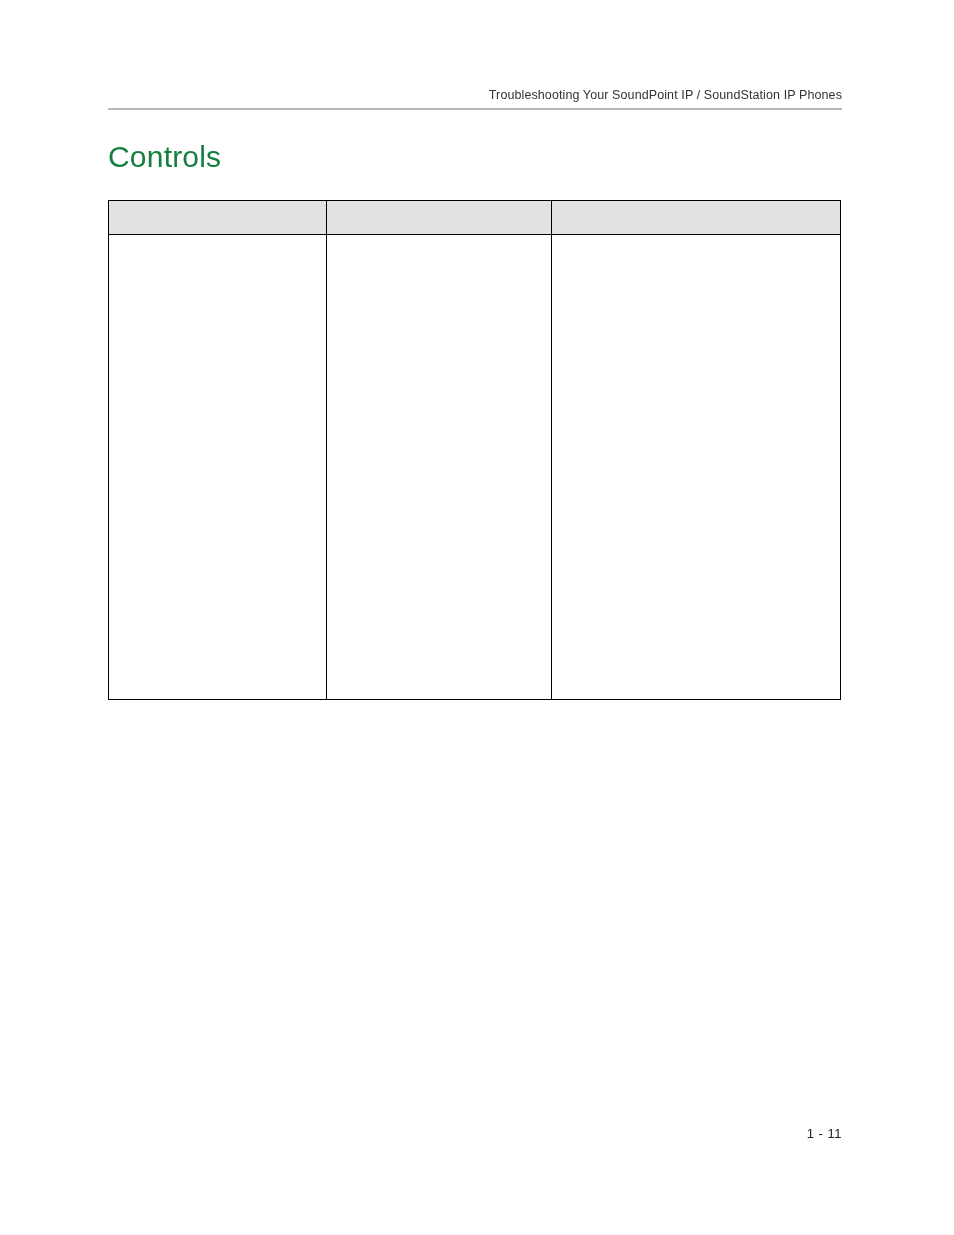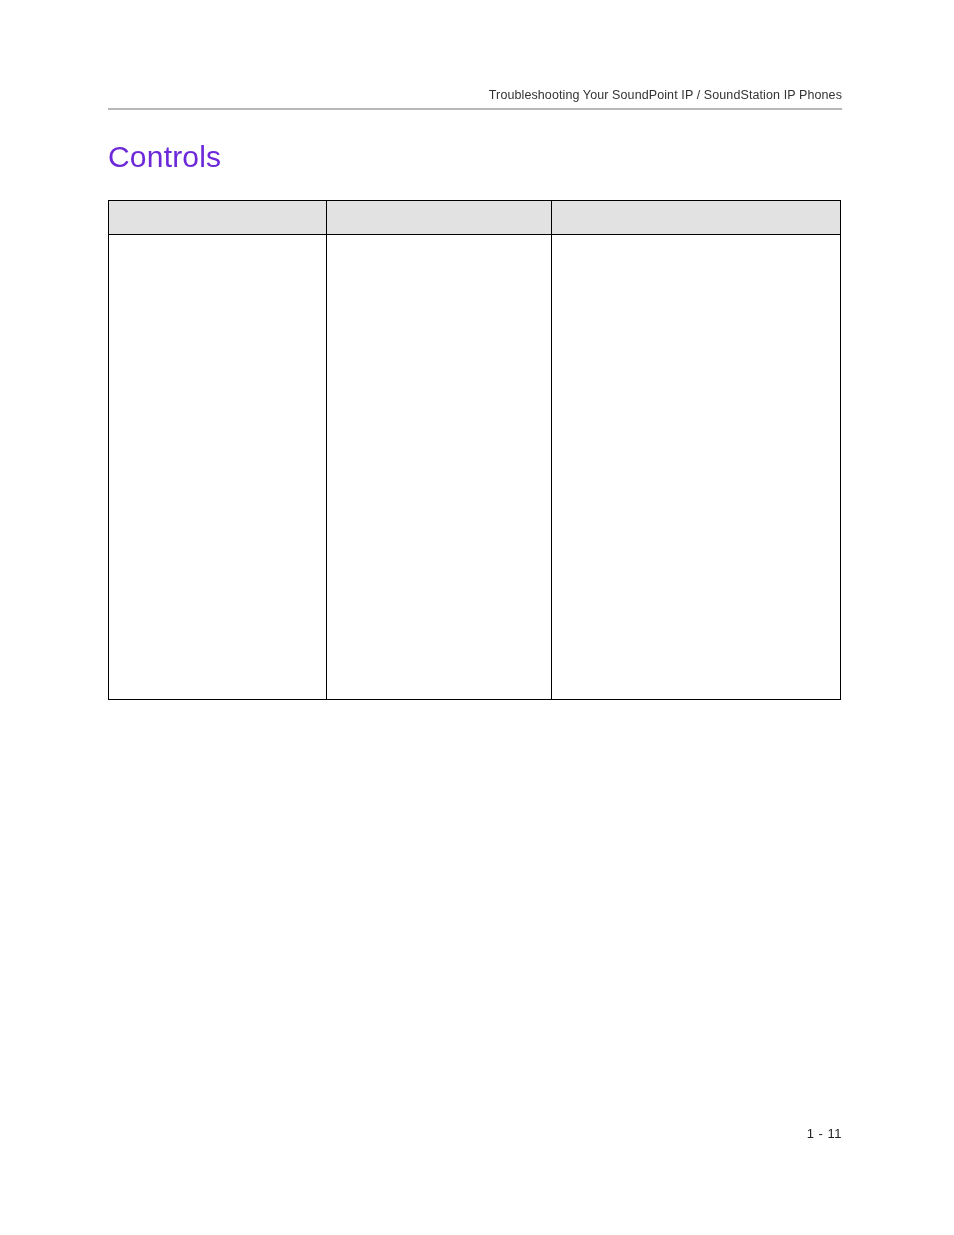--- a/index.html
+++ b/index.html
@@ -17,21 +17,21 @@
     letter-spacing: 0.1px;
     margin-bottom: 6px;
     font-weight: 300;
   }
   .header-rule {
     border: none;
     border-top: 2px solid #b7b7b7;
     margin-bottom: 30px;
   }
   .section-title {
-    color: #6d28d9;
+    color: #15803d;
     font-size: 30px;
     font-weight: 400;
     letter-spacing: 0.2px;
     margin-bottom: 26px;
     margin-left: 0;
   }
   .tbl {
     border-collapse: collapse;
     width: 733px;
     margin-left: 0;

